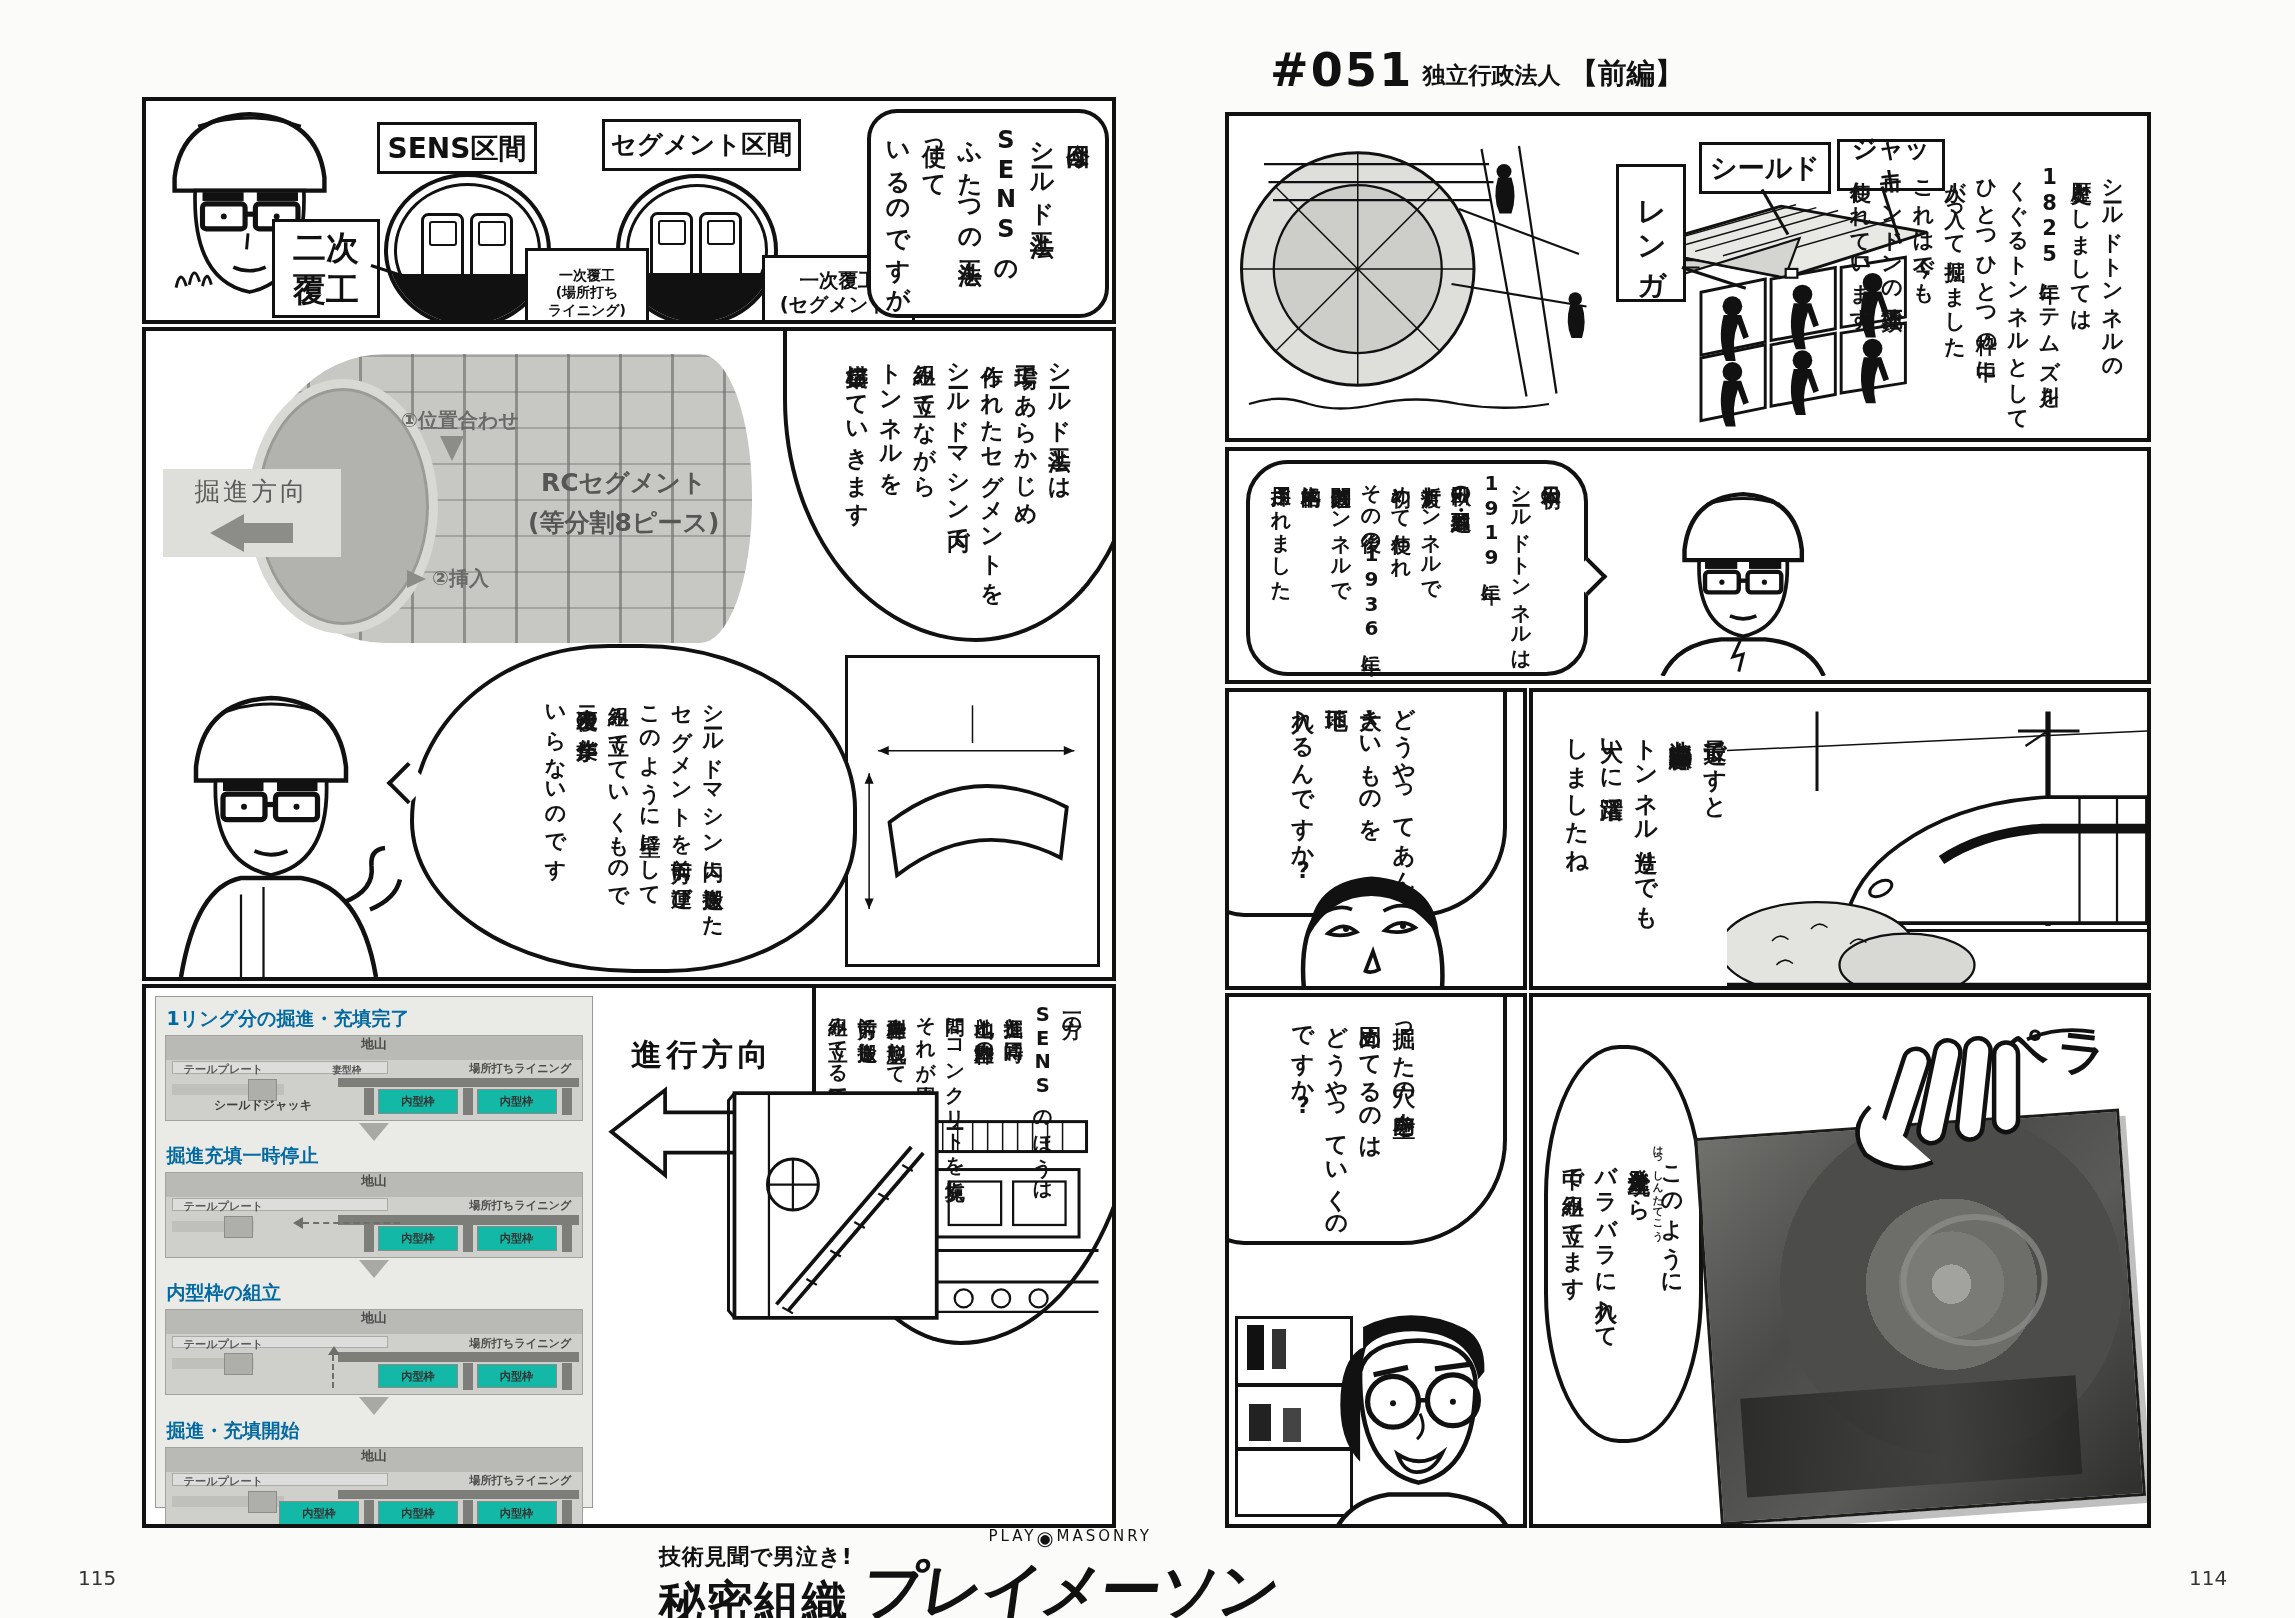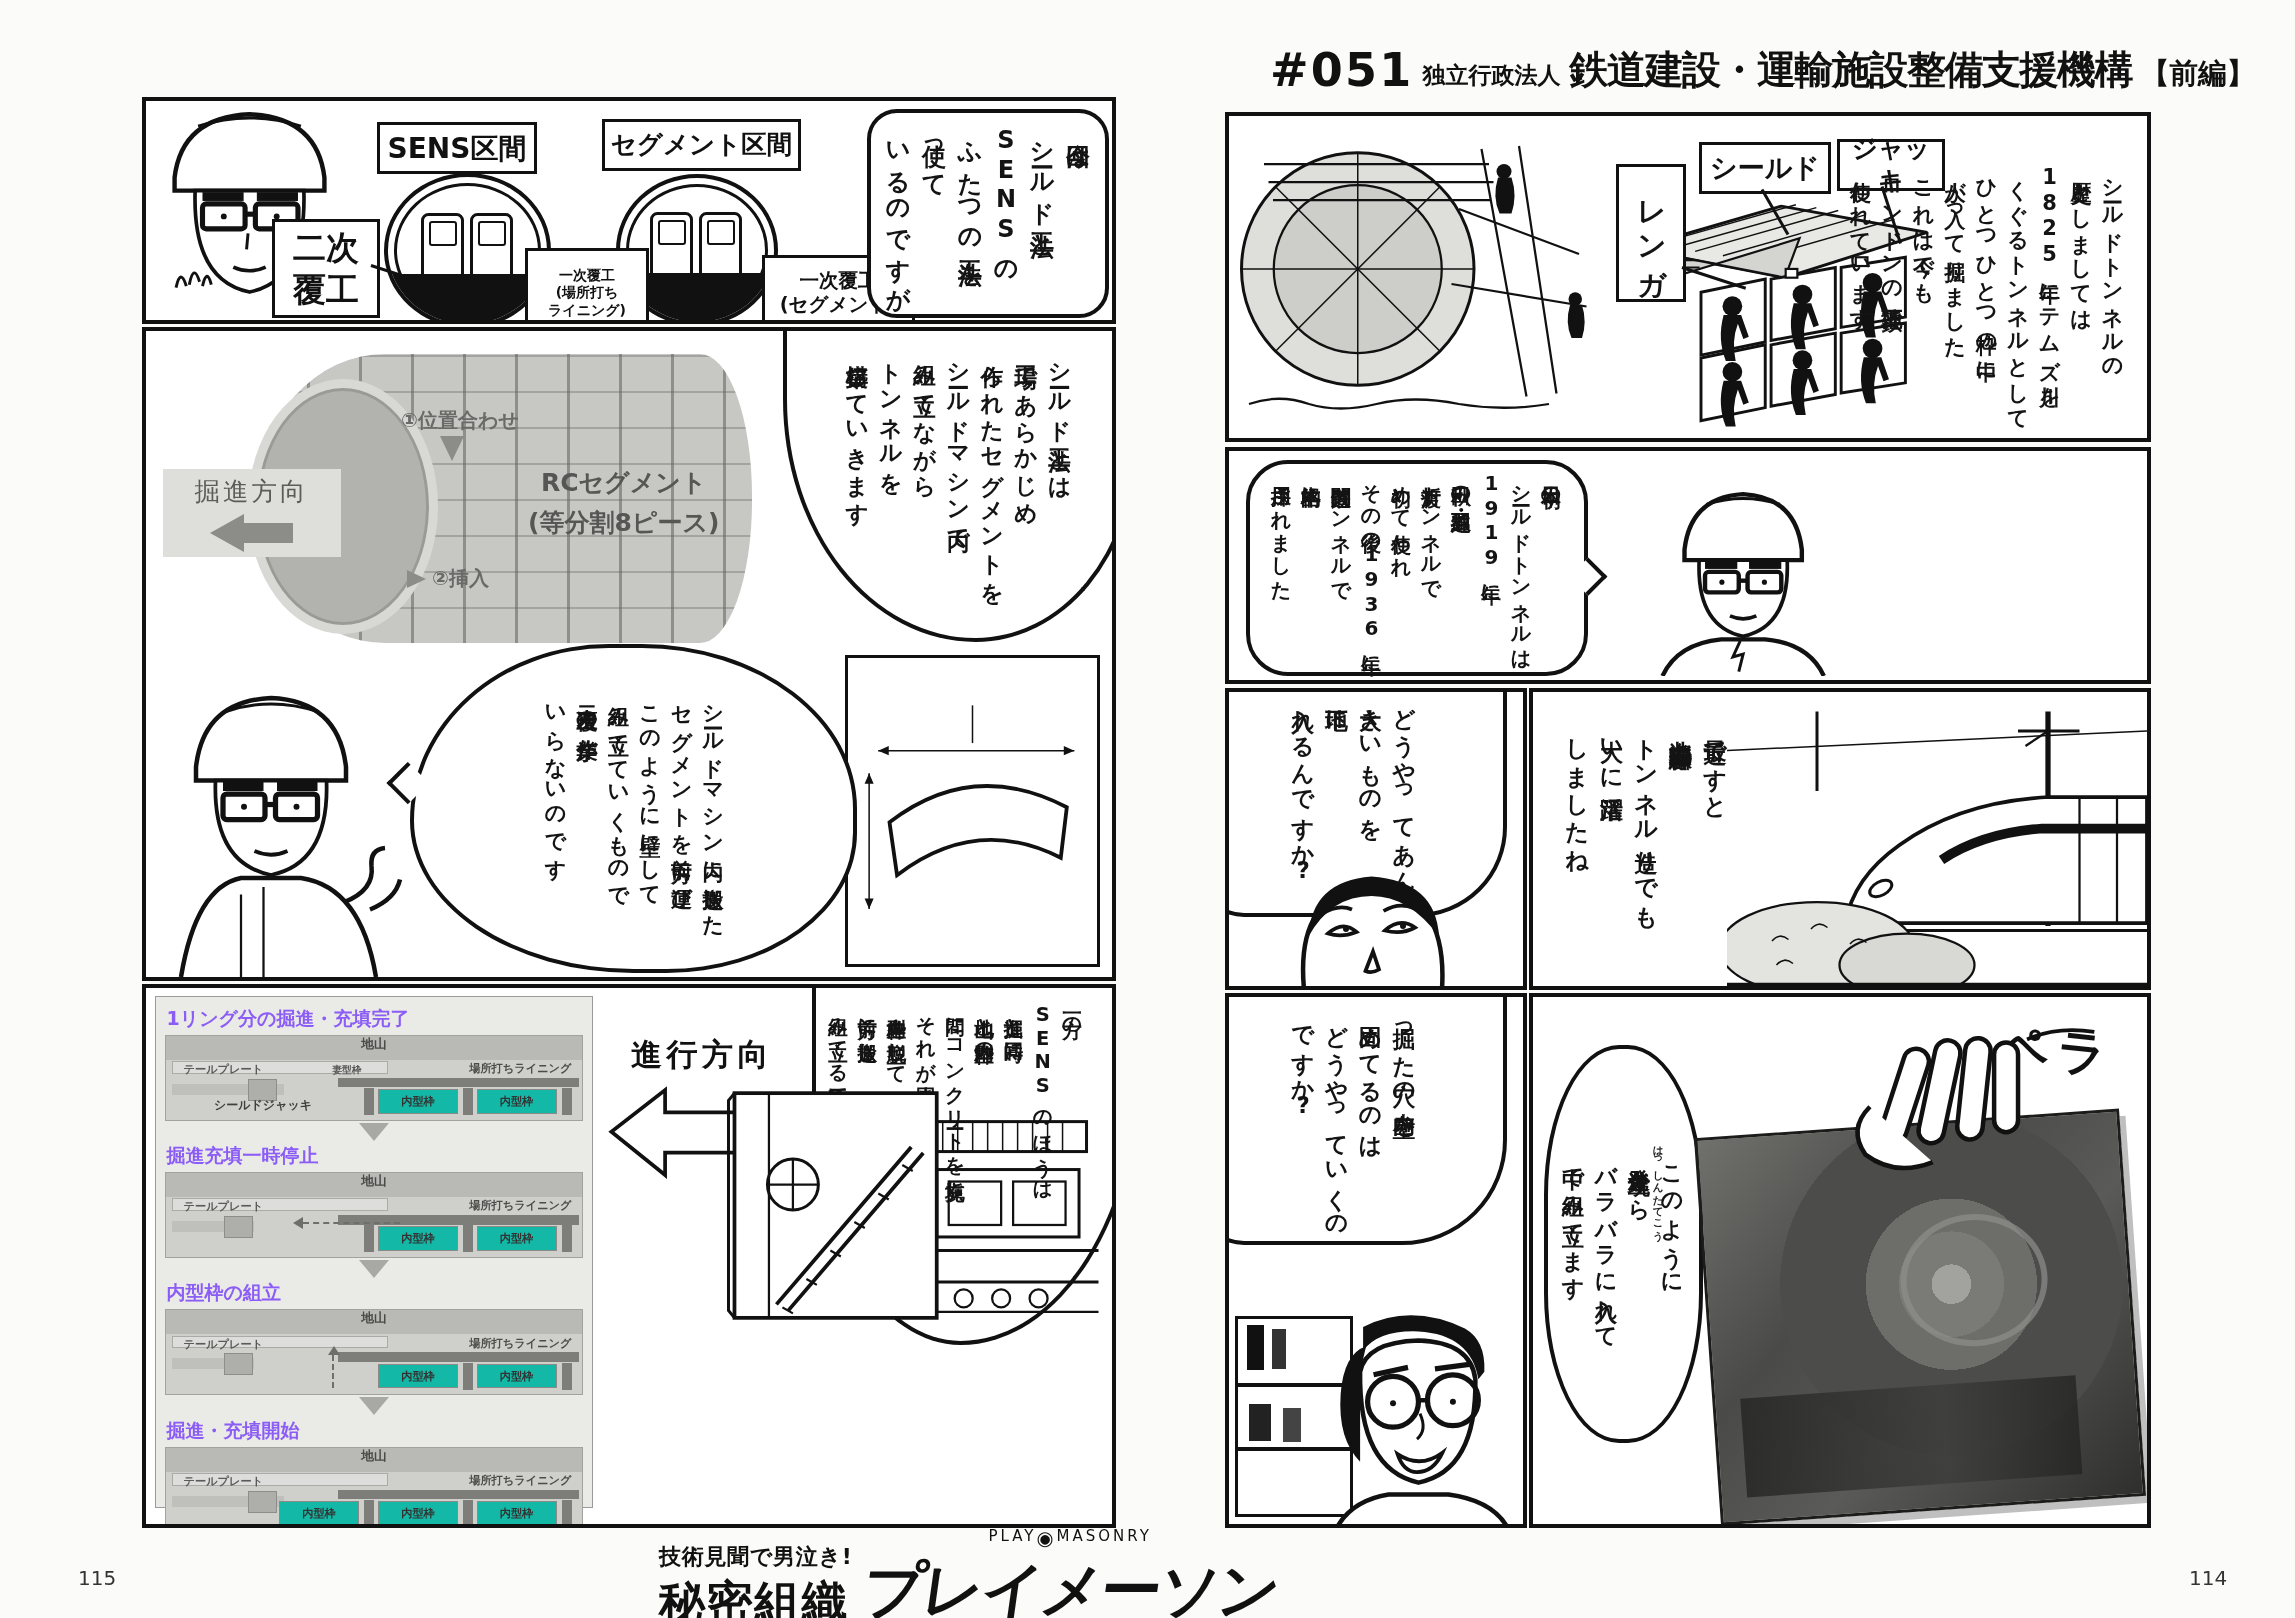--- a/index.html
+++ b/index.html
@@ -14,21 +14,21 @@
   .bubble{position:absolute;background:#fff;border:4.5px solid #111;
           display:flex;align-items:center;justify-content:center;}
   .arcbubble{position:absolute;background:#fff;border:4.5px solid #111;border-top:none;}
   .sfx{position:absolute;font-weight:900;color:#111;}
   .ptr{position:absolute;height:3px;background:#111;transform-origin:left center;}
   .grayarrow-left{width:0;height:0;border-top:19.5px solid transparent;border-bottom:19.5px solid transparent;
                   border-right:34px solid #8c8c89;}
   .pagenum{position:absolute;font-size:20px;font-weight:400;color:#333;}
   
   .proc{position:absolute;background:#eaeae7;border:1.5px solid #9a9a97;padding:7.5px 9px;box-sizing:border-box;}
-  .stage-title{font-size:19px;font-weight:800;color:#8b5cf6;margin:1.5px 0 3px 1.5px;white-space:nowrap;}
+  .stage-title{font-size:19px;font-weight:800;color:#0369a1;margin:1.5px 0 3px 1.5px;white-space:nowrap;}
   .stage{position:relative;height:84px;background:#cfcfcc;border:0.7px solid #a2a29f;overflow:hidden;}
   .ground{position:absolute;left:0;right:0;top:0;height:24px;background:#b9b9b6;
           display:flex;align-items:flex-start;justify-content:center;font-size:12.7px;color:#4a4a48;font-weight:700;}
   .tailplate{position:absolute;left:6px;top:25.5px;width:52%;height:12.7px;background:#dddddb;border:0.7px solid #aaaaa7;
              font-size:11.2px;color:#5a5a58;font-weight:700;padding-left:10.5px;box-sizing:border-box;}
   .lining-label{position:absolute;right:10.5px;top:25.5px;font-size:11.2px;color:#4c4c4a;font-weight:700;}
   .darkbar{position:absolute;right:3px;top:42px;width:58%;height:9.7px;background:#7d7d7a;}
   .leg{position:absolute;bottom:4.5px;width:9.7px;height:27px;background:#7d7d7a;}
   .form{position:absolute;bottom:6px;width:78px;height:22.5px;background:#14b8a6;border:1.5px solid #8a8a87;
         display:flex;align-items:center;justify-content:center;font-size:11.2px;color:#333;font-weight:700;z-index:2;}
@@ -45,21 +45,20 @@
   svg{display:block;}
 </style>
 </head>
 <body>
 
 <div class="spread">
 
   <div style="position:absolute;left:1270px;top:43px;display:flex;align-items:flex-end;gap:9px;">
     <span style="font-size:46px;font-weight:900;letter-spacing:2.2px;">#051</span>
     <span style="font-size:23px;font-weight:900;padding-bottom:6px;">独立行政法人</span>
-    <span style="font-size:39px;font-weight:900;letter-spacing:-1.5px;">鉄道建設・運輸施設整備支援機構</span>
     <span style="font-size:28.5px;font-weight:900;padding-bottom:3.7px;">【前編】</span>
   </div>
 
   <div class="panel" style="left:142px;top:97px;width:966px;height:219px;">
     <svg viewBox="0 0 260 290" style="position:absolute;left:3px;top:3px;width:201px;height:213px;">
       <path d="M28,100 Q38,18 130,14 Q222,18 232,100 L232,118 L28,118 Z" fill="#fff" stroke="#111" stroke-width="6"></path>
       <path d="M60,30 Q130,8 200,30" fill="none" stroke="#111" stroke-width="4"></path>
       <path d="M56,118 Q52,240 130,256 Q208,240 204,118 Z" fill="#fff" stroke="#111" stroke-width="5"></path>
       <rect x="66" y="136" width="58" height="34" rx="5" fill="none" stroke="#111" stroke-width="7"></rect>
       <rect x="138" y="136" width="58" height="34" rx="5" fill="none" stroke="#111" stroke-width="7"></rect>

